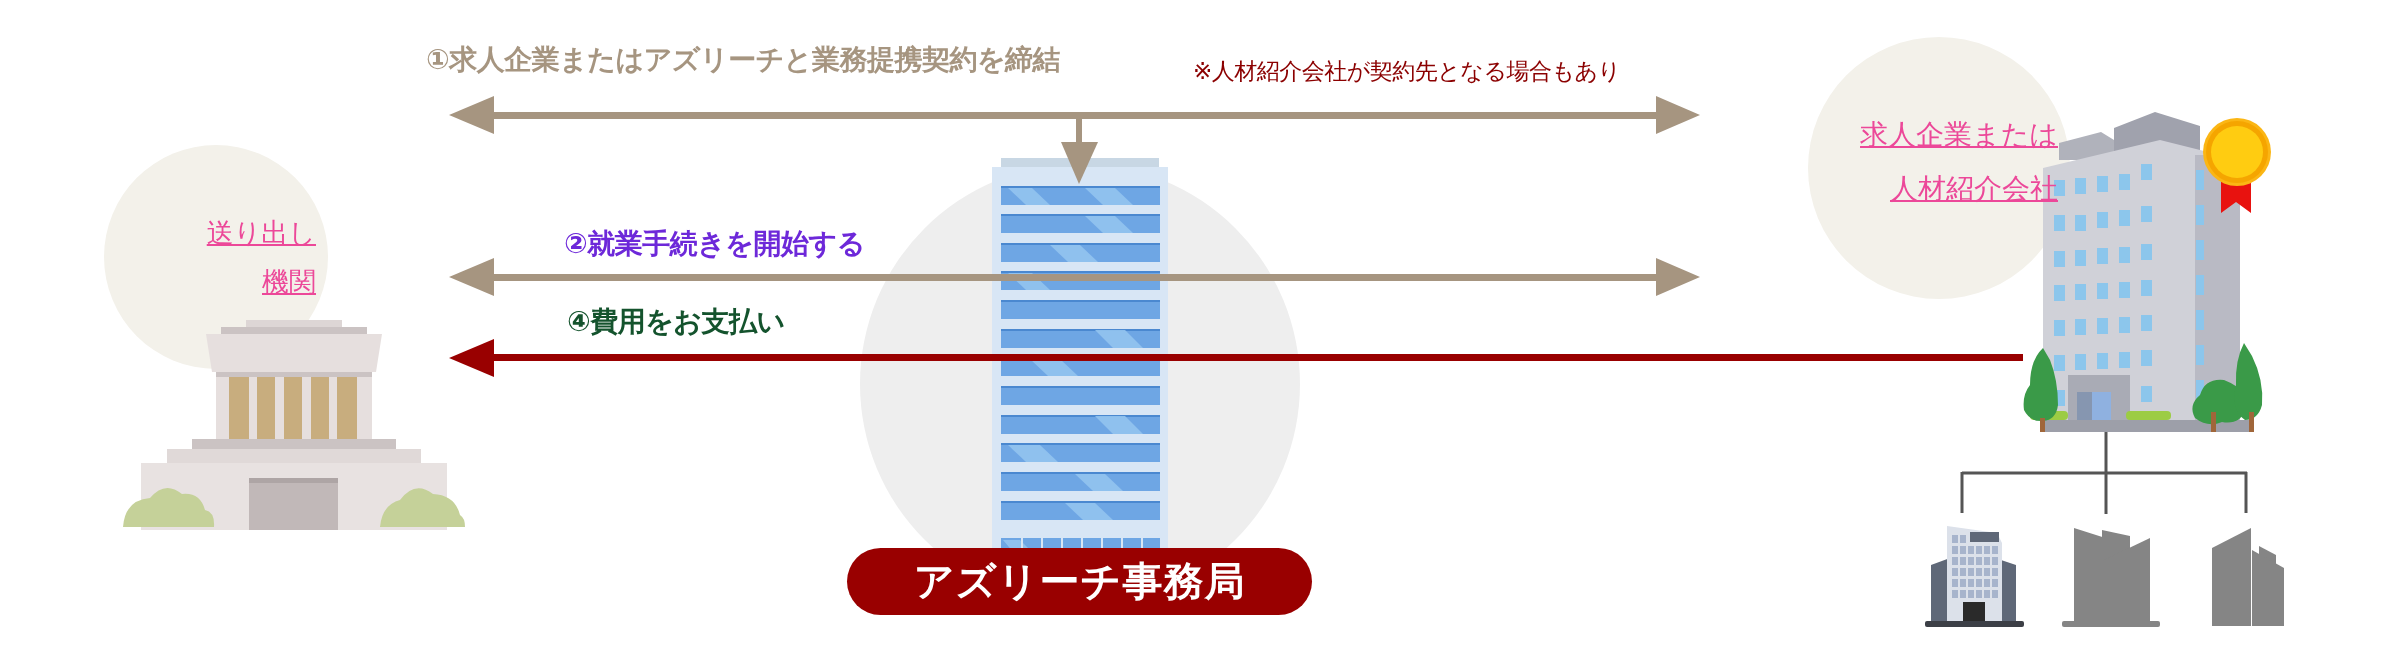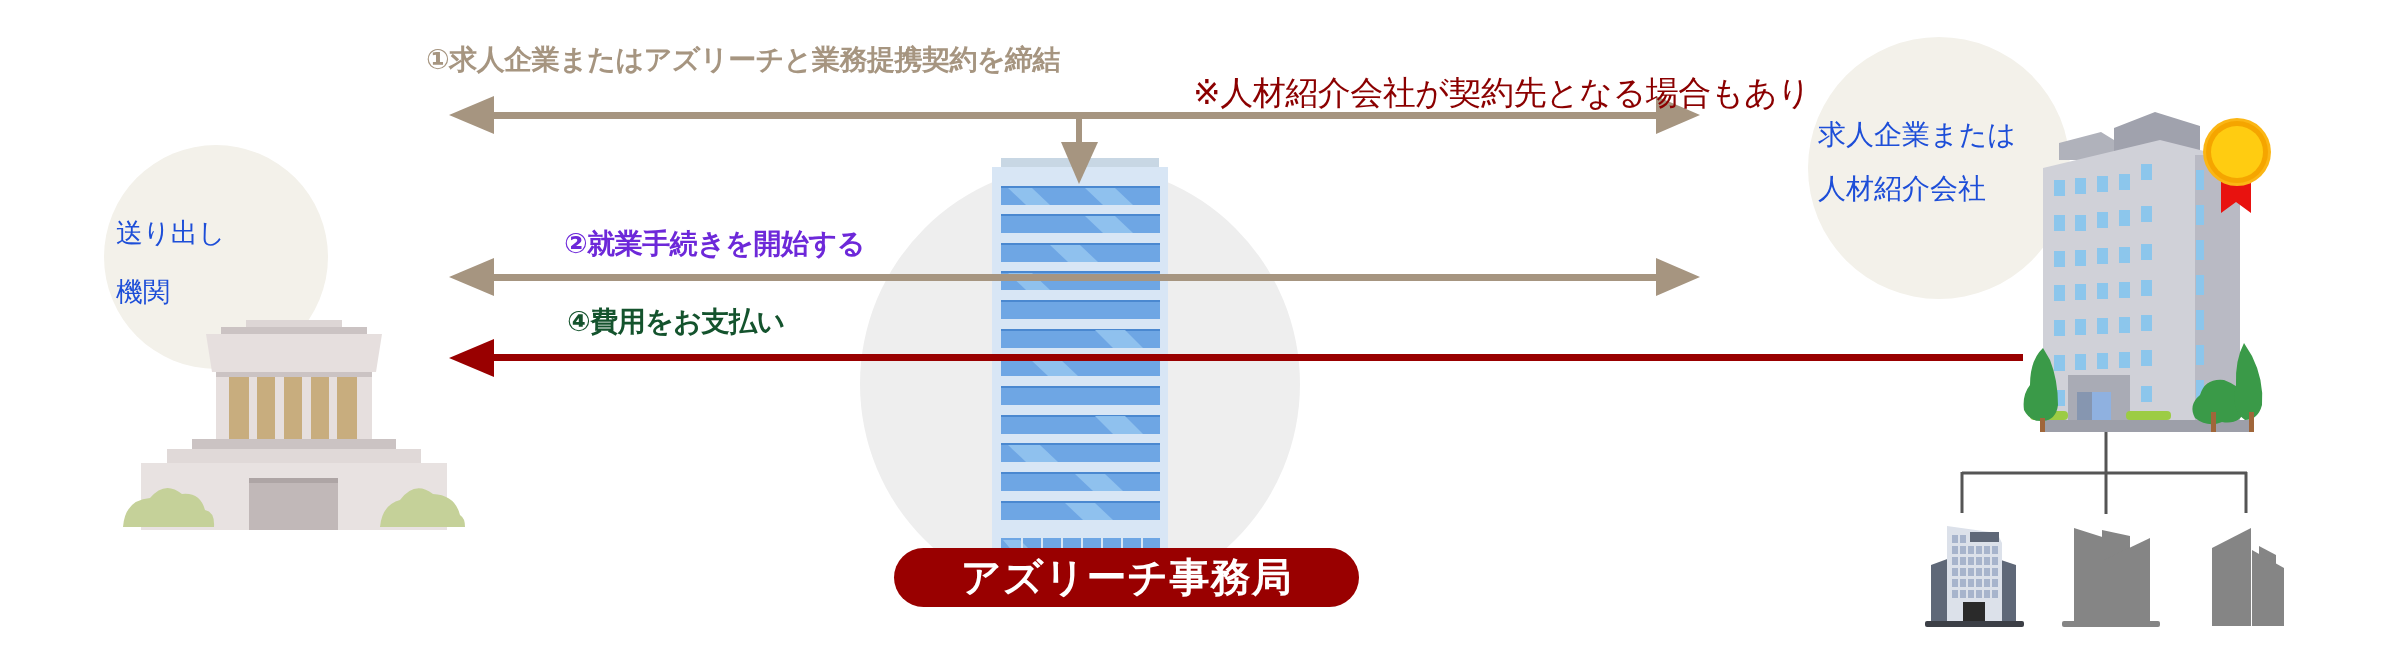--- a/index.html
+++ b/index.html
@@ -1,23 +1,23 @@
 <!DOCTYPE html>
 <html><head>
 <meta charset="utf-8">
 <style>
   html, body { margin: 0; padding: 0; background: #ffffff; }
   body { width: 2400px; height: 660px; position: relative; overflow: hidden;
          font-family: "DejaVu Sans", "Liberation Sans", sans-serif; }
   .abs { position: absolute; }
   .circle { position: absolute; border-radius: 50%; }
-  .label-dark { color: #1d4ed8; font-size: 27px; text-align: left; white-space: nowrap; line-height: 1; }
+  .label-dark { color: #ec4899; font-size: 27px; text-align: right; white-space: nowrap; line-height: 1; text-decoration: underline; }
   .step-label { position: absolute; font-weight: bold; font-size: 28px; white-space: nowrap; line-height: 1; letter-spacing: -0.5px; }
-  .note { position: absolute; font-size: 33px; white-space: nowrap; line-height: 1; letter-spacing: -0.5px; margin-top: 16px; }
-  .badge { position: absolute; left: 894px; top: 548px; width: 465px; height: 59px;
+  .note { position: absolute; font-size: 23px; white-space: nowrap; line-height: 1; letter-spacing: -0.5px; }
+  .badge { position: absolute; left: 847px; top: 548px; width: 465px; height: 67px;
            border-radius: 34px; display: flex; align-items: center; justify-content: center;
            color: #ffffff; font-weight: bold; font-size: 40px; letter-spacing: 1px; }
   svg { position: absolute; left: 0; top: 0; }
 </style>
 </head>
 <body>
 
 <div class="circle" style="left:104px; top:145px; width:224px; height:224px; background:#f3f1ea;"></div>
 <div class="circle" style="left:860px; top:164px; width:440px; height:440px; background:#eeeeee;"></div>
 <div class="circle" style="left:1808px; top:37px; width:262px; height:262px; background:#f3f1ea;"></div>
@@ -258,21 +258,21 @@
 
 <div class="step-label" style="left:426px; top:46px; color:#a69580;">①求人企業またはアズリーチと業務提携契約を締結</div>
 <div class="note" style="left:1193px; top:60px; color:#8b0000;">※人材紹介会社が契約先となる場合もあり</div>
 
 <div class="step-label" style="left:564px; top:230px; color:#6d28d9;">②就業手続きを開始する</div>
 
 <div class="step-label" style="left:567px; top:308px; color:#14532d;">④費用をお支払い</div>
 
 <div class="abs label-dark" style="left:116px; top:219px; width:200px;">
   <div>送り出し</div>
-  <div style="margin-top:32px;">機関</div>
+  <div style="margin-top:22px;">機関</div>
 </div>
 
 <div class="abs label-dark" style="left:1818px; top:121px; width:240px; font-size:28px;">
   <div>求人企業または</div>
   <div style="margin-top:26px;">人材紹介会社</div>
 </div>
 
 <div class="badge" style="background:#990000;">
   <span>アズリーチ事務局</span>
 </div>

